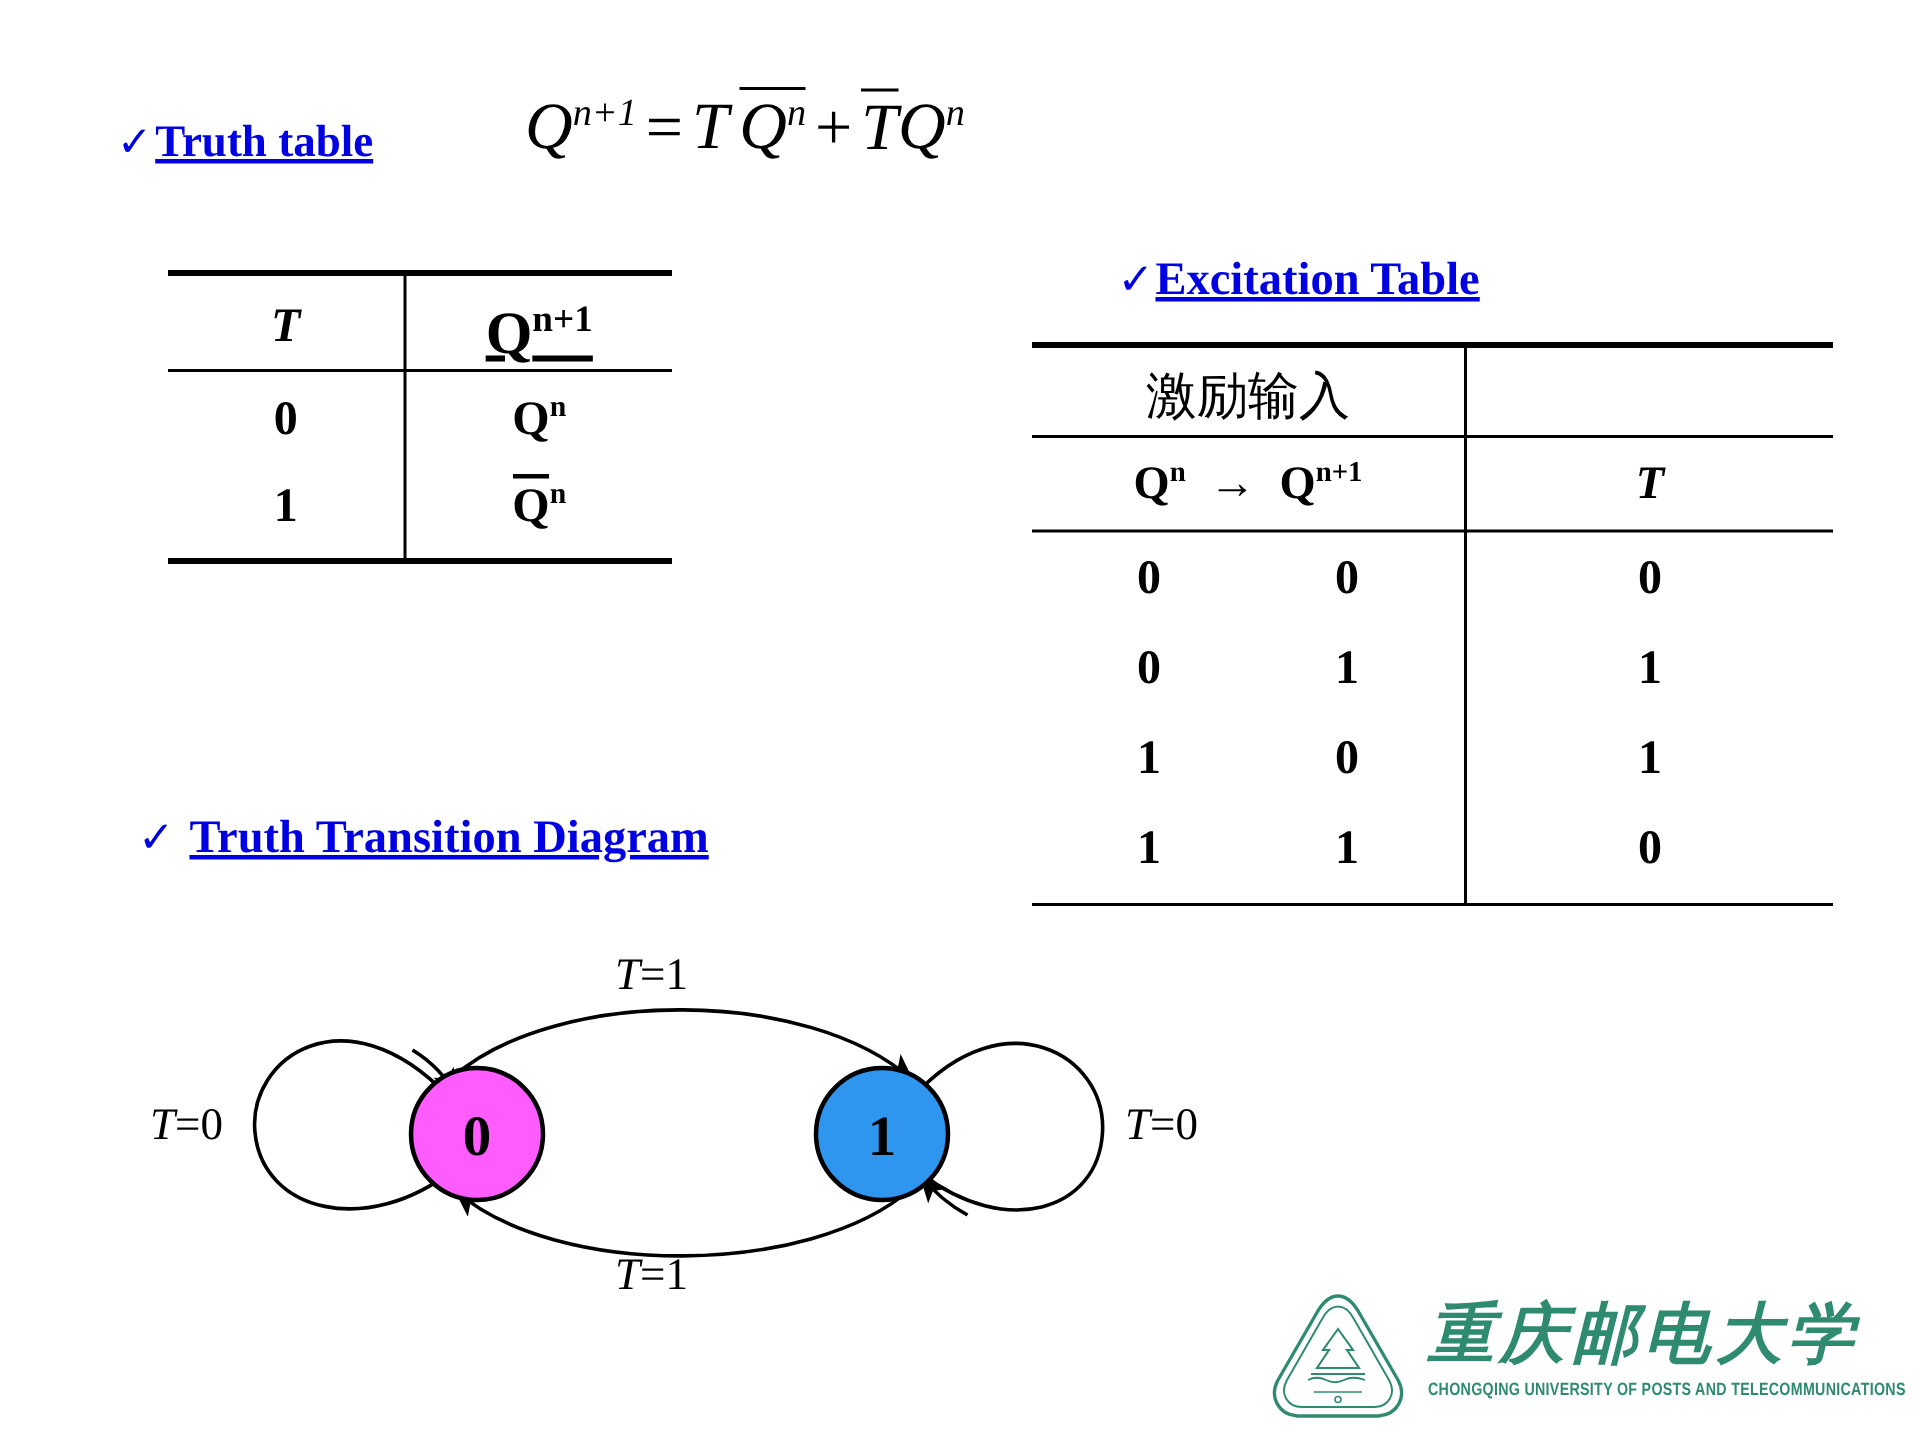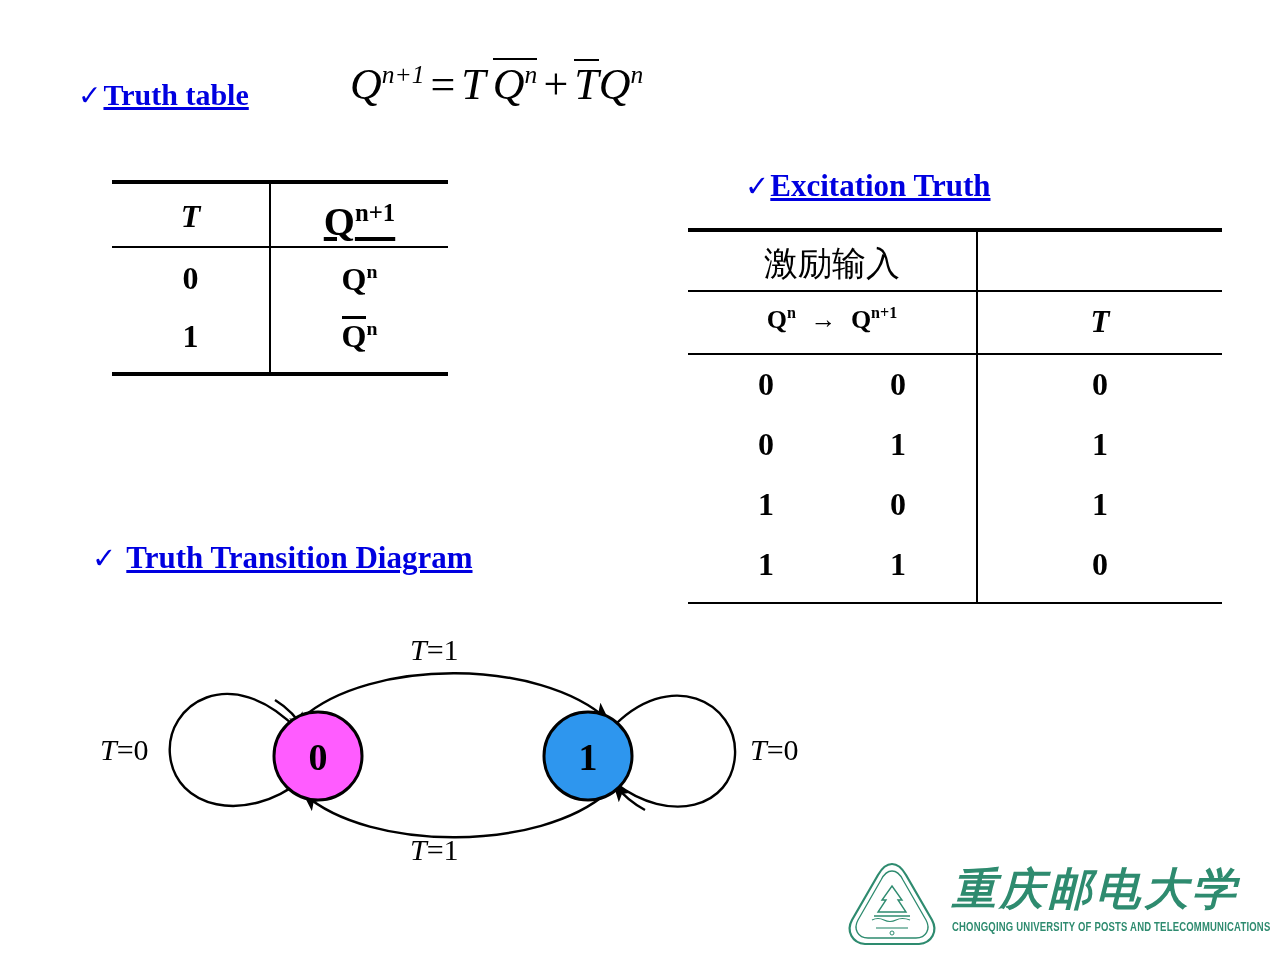--- a/index.html
+++ b/index.html
@@ -193,34 +193,34 @@
       <span>Q</span><span class="supn">n</span>
     </div>
 
     <div class="cell bold-serif" style="left:0; top:138px; width:157px; font-size:32px;">1</div>
     <div class="cell bold-serif" style="left:159px; top:136px; width:177px; font-size:32px;">
       <span class="ovl"><span>Q</span></span><span class="supn">n</span>
     </div>
   </div>
 
   <div class="heading" id="heading-excitation">
-    <span class="check">✓</span><span>Excitation Truth</span>
+    <span class="check">✓</span><span>Excitation Table</span>
   </div>
 
   <div id="excitation-table">
 
     <div class="rule-thick" style="left:0; top:0; width:534px;"></div>
     <div class="rule-thin" style="left:0; top:62px; width:534px;"></div>
     <div class="rule-thin" style="left:0; top:125px; width:534px;"></div>
     <div class="rule-thin" style="left:0; top:374px; width:534px;"></div>
     <div class="rule-v" style="left:288px; top:2px; height:374px;"></div>
 
     <div class="cell cjk" style="left:0; top:13px; width:288px; font-size:34px;">激励输入</div>
 
-    <div class="cell bold-serif" style="left:0; top:76px; width:288px; font-size:26px;text-align:center;">
+    <div class="cell bold-serif" style="left:0; top:76px; width:288px; font-size:31px;text-align:center;">
       <span>Q</span><span class="supn">n</span>
       <span style="font-weight:normal; padding:0 8px;">→</span>
       <span>Q</span><span class="supn">n+1</span>
     </div>
     <div class="cell bold-ital" style="left:290px; top:76px; width:244px; font-size:31px;">T</div>
 
     <div>
       <div class="cell bold-serif" style="left:18px;  top:138px; width:120px; font-size:32px;">0</div>
       <div class="cell bold-serif" style="left:150px; top:138px; width:120px; font-size:32px;">0</div>
       <div class="cell bold-serif" style="left:290px; top:138px; width:244px; font-size:32px;">0</div>

